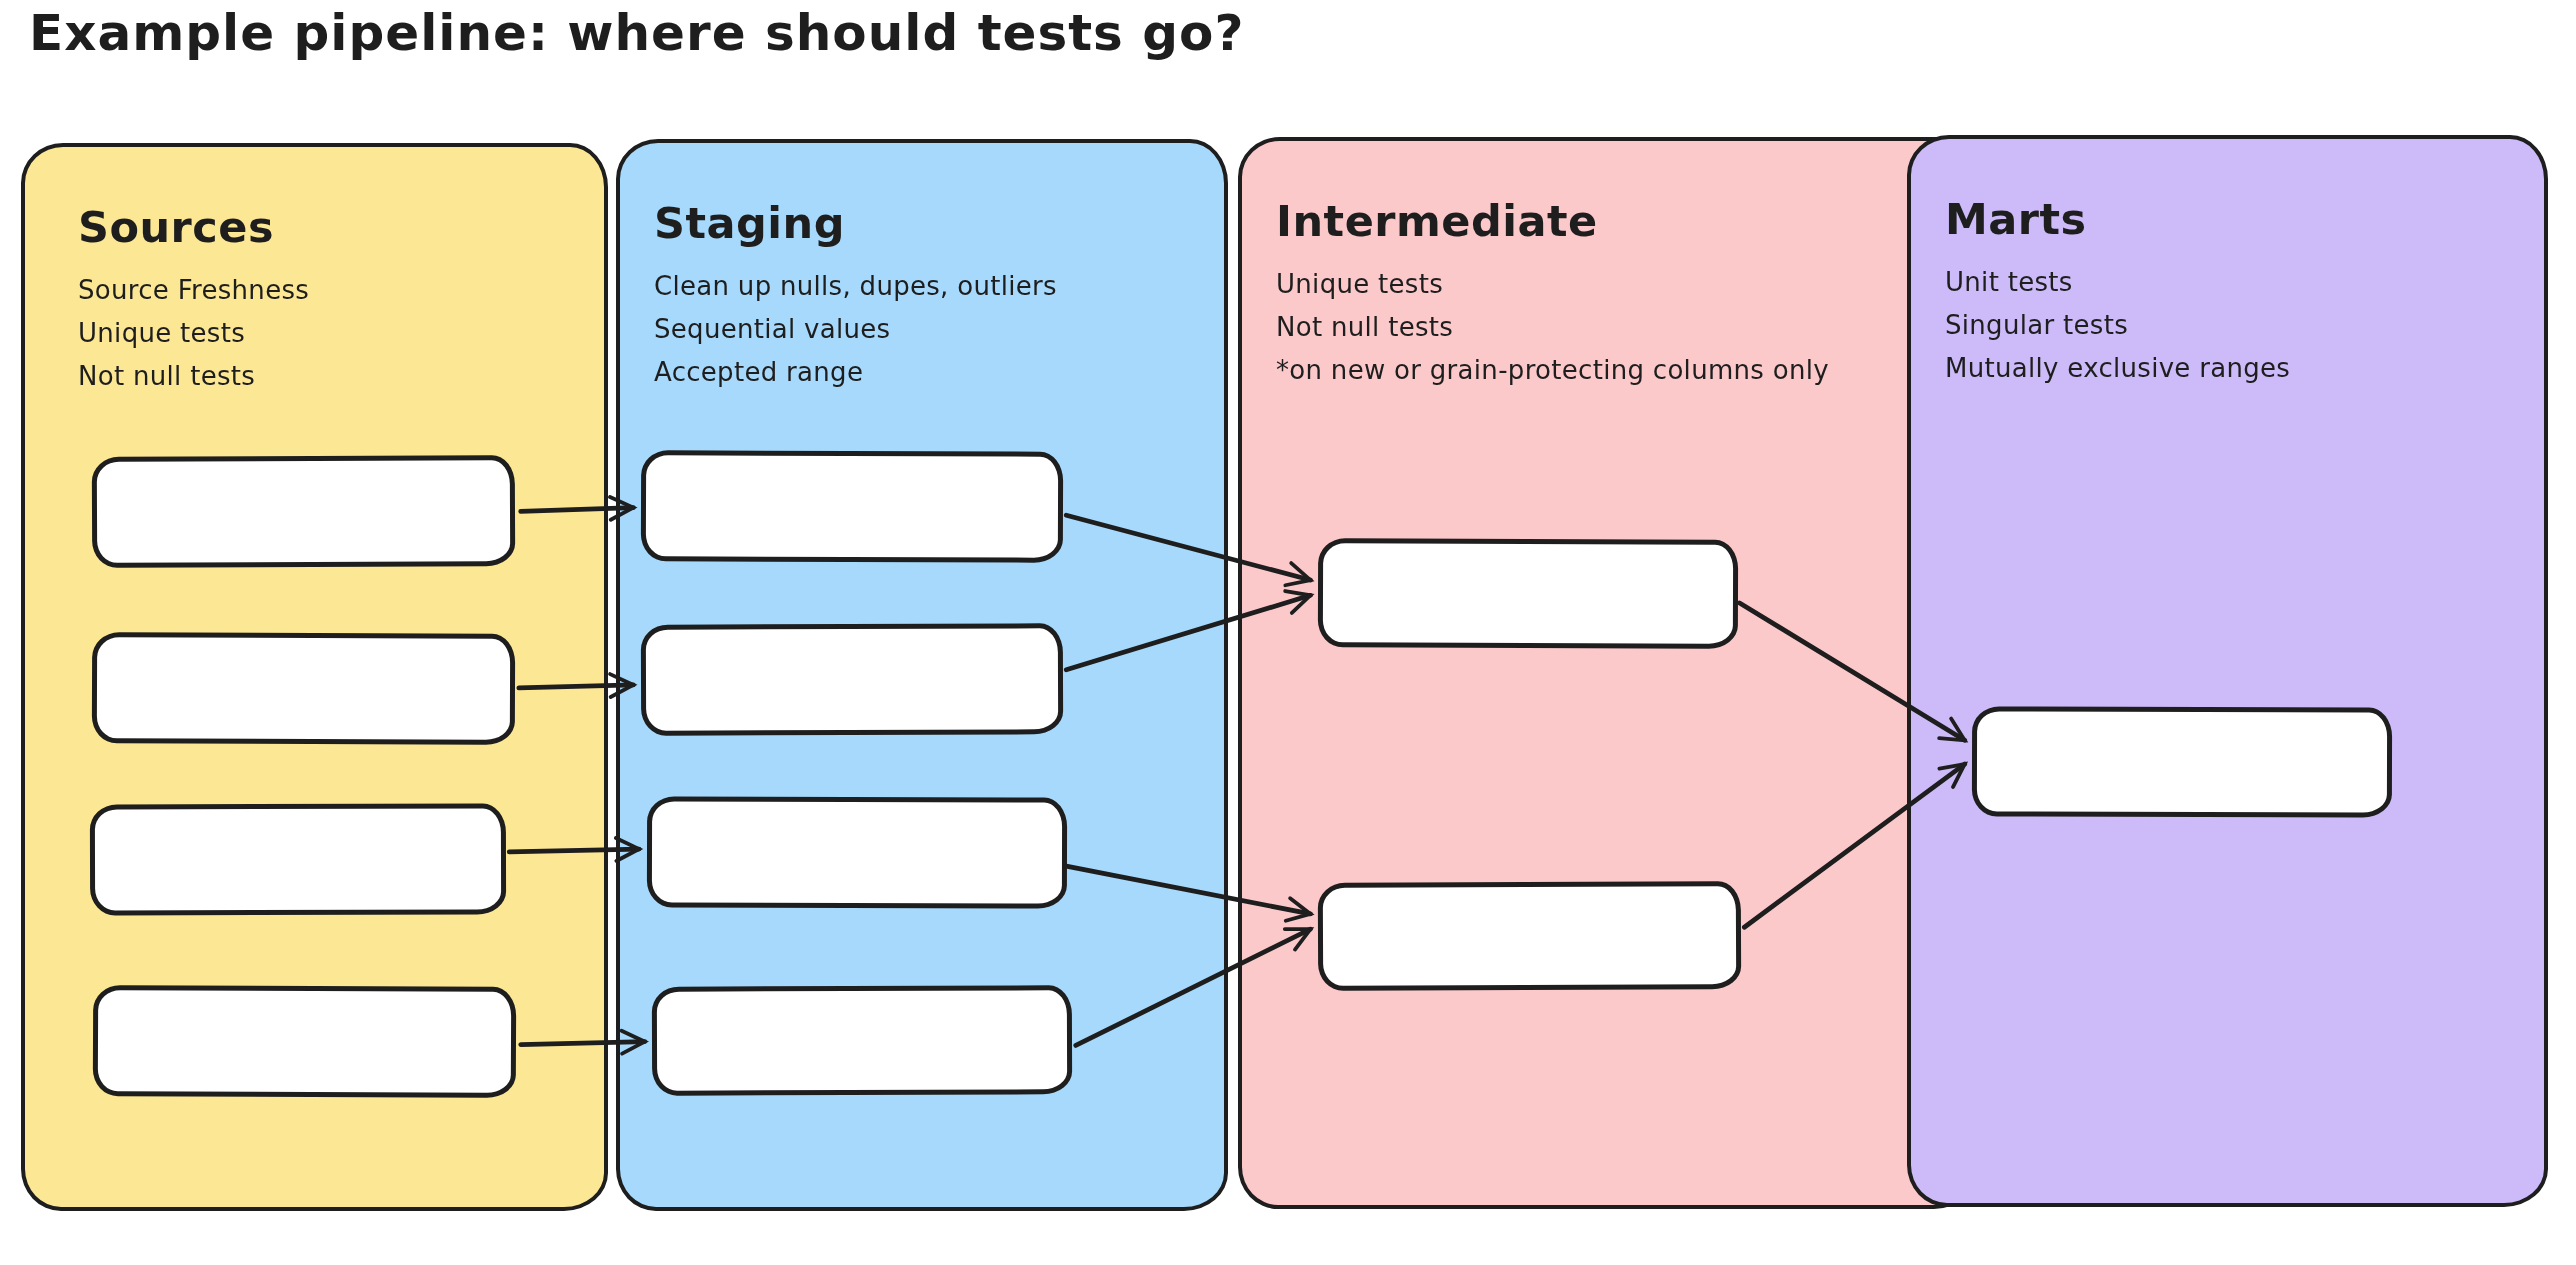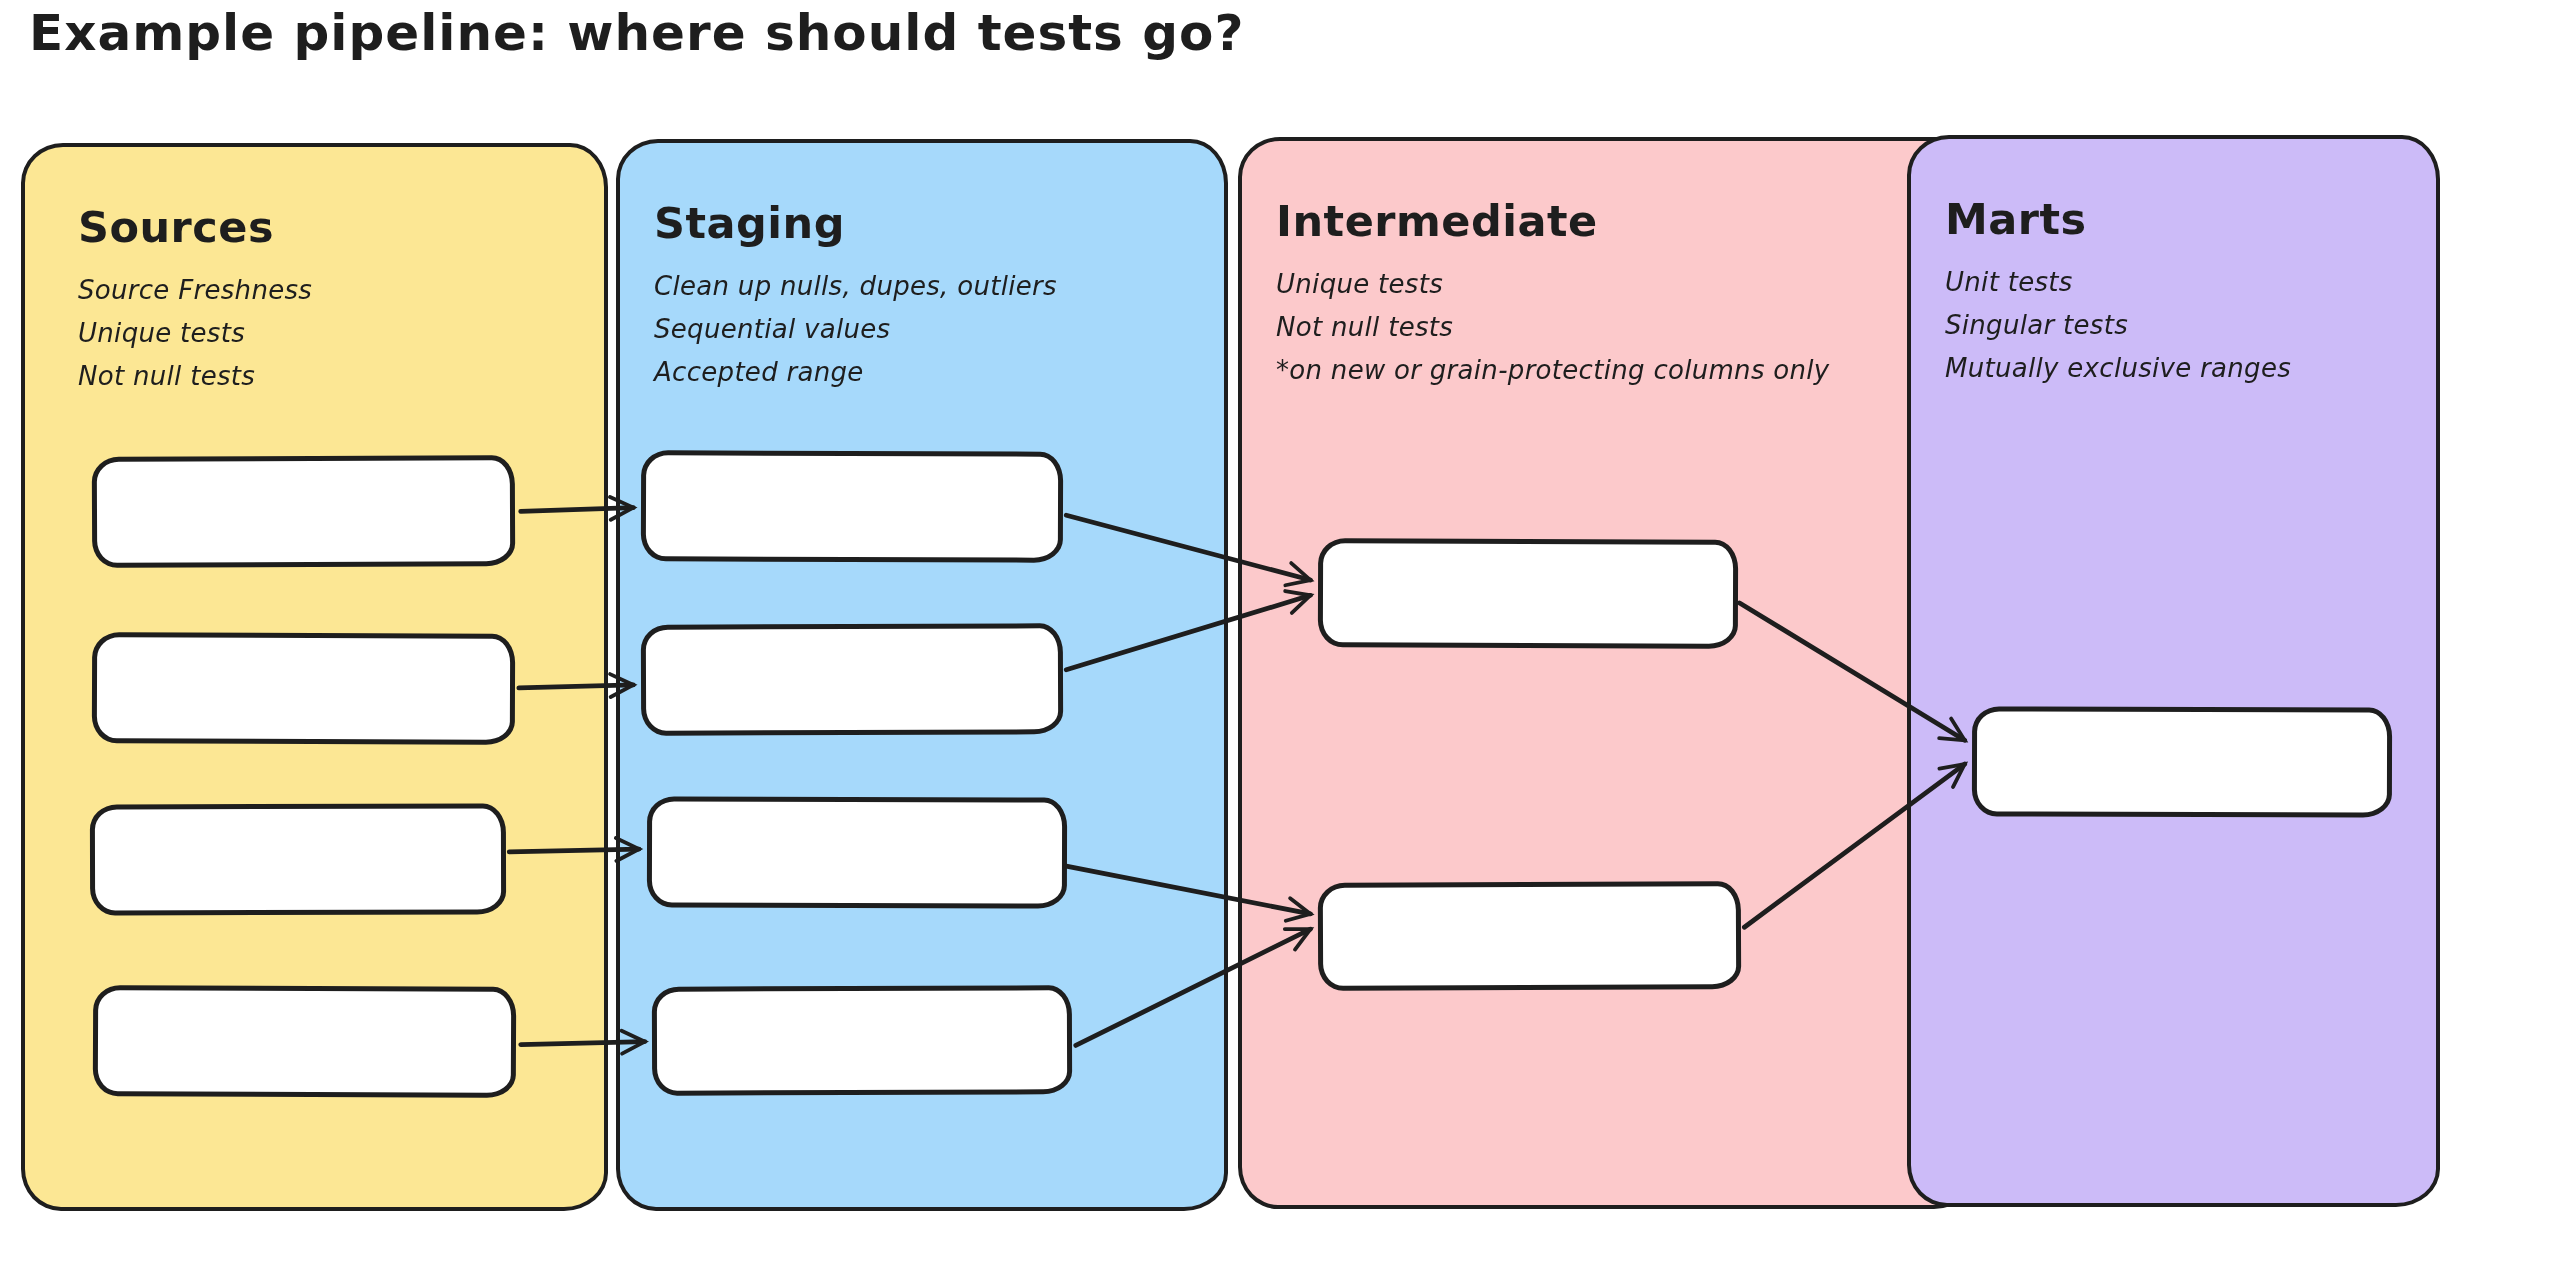--- a/index.html
+++ b/index.html
@@ -15,30 +15,30 @@
     color: var(--stroke);
   }
   .col {
     position: absolute; top: 143px; height: 1068px;
     border: 4.8px solid var(--stroke);
     border-radius: 42px 38px 44px 40px / 40px 44px 38px 42px;
   }
   #col-sources      { left: 21px;   width: 587px; top: 143px; }
   #col-staging      { left: 616px;  width: 612px; top: 139px; height: 1072px; }
   #col-intermediate { left: 1238px; width: 740px; top: 137px; height: 1072px; }
-  #col-marts        { left: 1907px; width: 533px; top: 135px; height: 1072px; }
+  #col-marts        { left: 1907px; width: 641px; top: 135px; height: 1072px; }
   .col-title {
     position: absolute; top: 55px; left: 34px;
     font-size: 43px; font-weight: 700; letter-spacing: 0.5px;
   }
   #col-sources .col-title { left: 53px; }
   .col-notes {
     position: absolute; top: 122px; left: 34px; right: 15.3px;
     font-size: 26px; font-weight: 500; line-height: 43px;
-    letter-spacing: 0.3px; white-space: nowrap; font-style: italic;
+    letter-spacing: 0.3px; white-space: nowrap;
   }
   #col-sources .col-notes { left: 53px; }
   .node {
     position: absolute; background: var(--node-fill);
     border: 5.7px solid var(--stroke);
     border-radius: 27px 23px 29px 25px / 25px 29px 23px 27px;
     width: 423px; height: 111px;
   }
   
   #n-s1 { left: 92px;  top: 456px;  transform: rotate(-0.25deg); }

